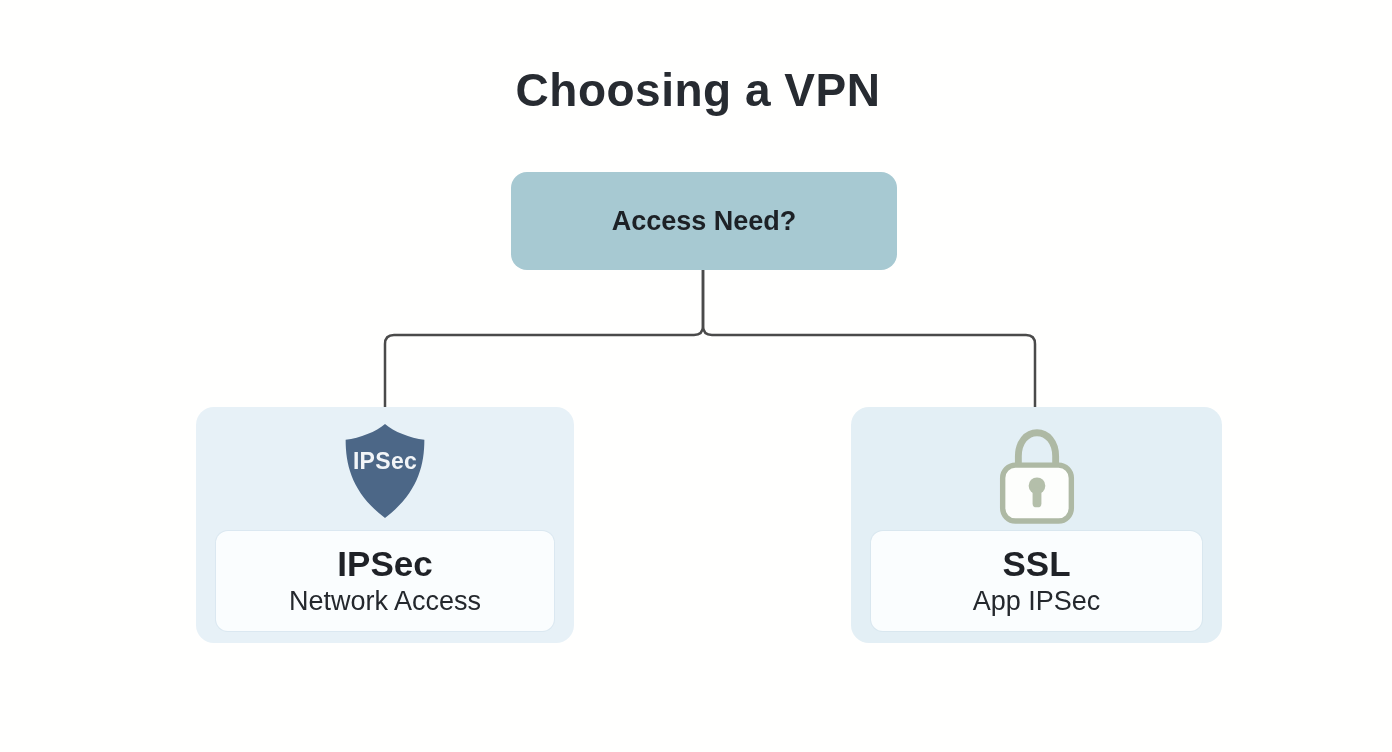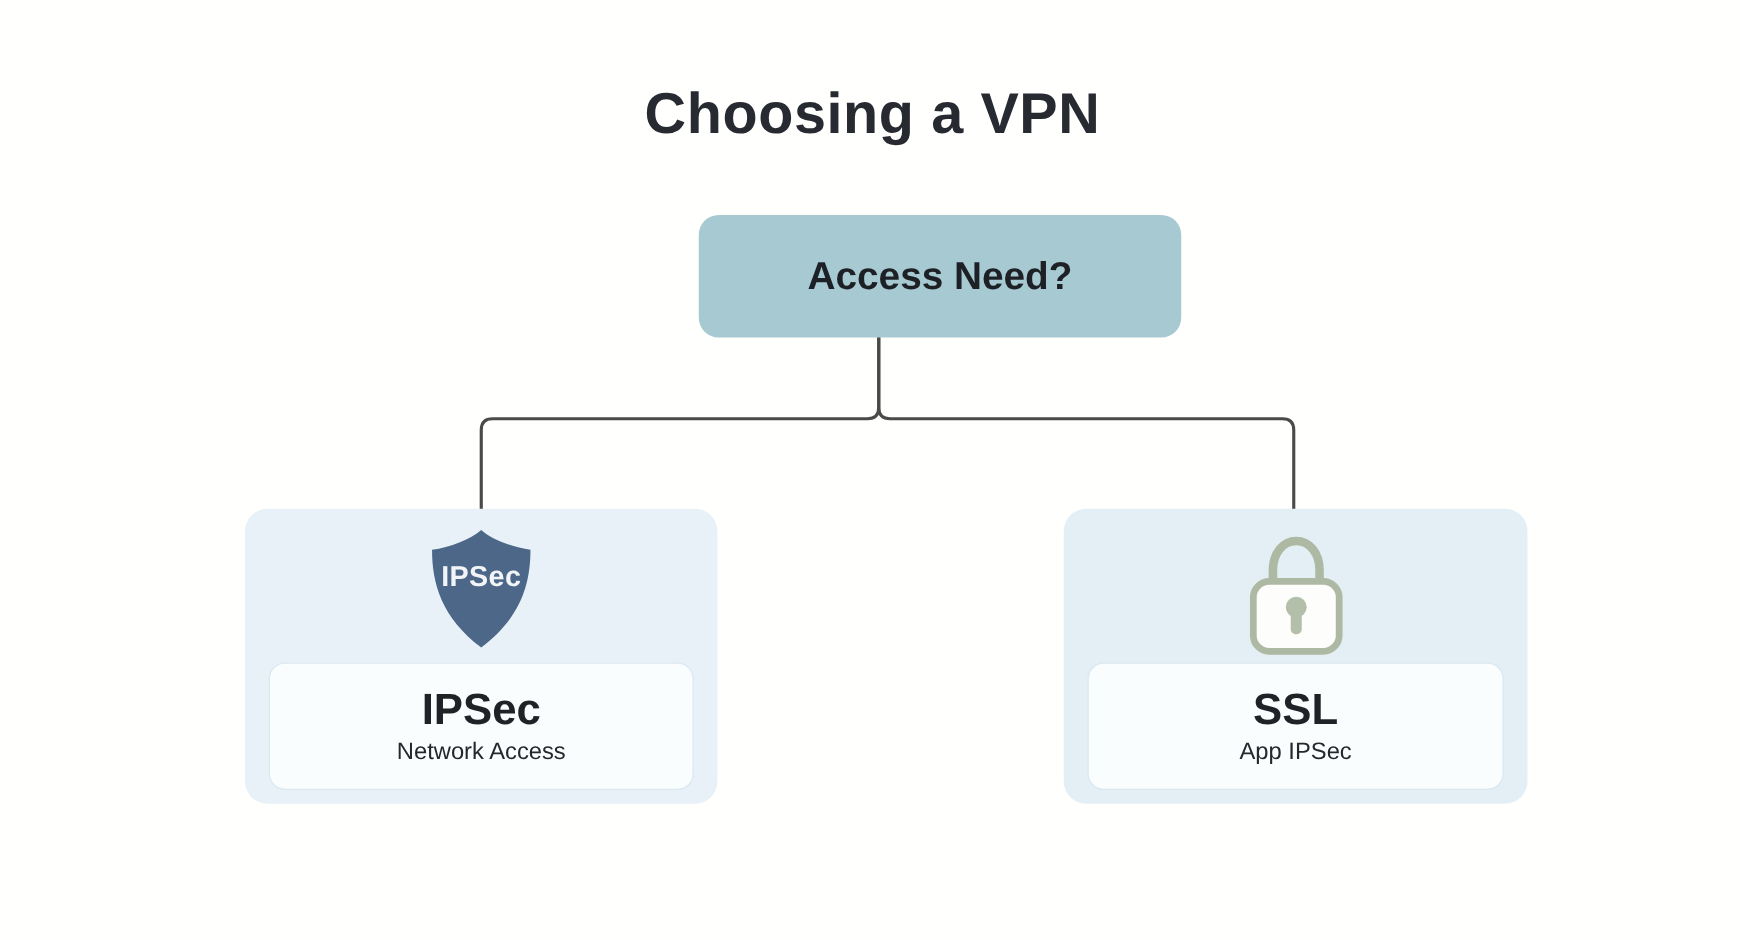--- a/index.html
+++ b/index.html
@@ -40,24 +40,23 @@
     width: 1392px; height: 752px;
     pointer-events: none;
   }
   .decision {
     position: absolute;
     left: 511px; top: 172px;
     width: 386px; height: 98px;
     background: var(--decision-fill);
     border-radius: 16px;
     display: flex; align-items: center; justify-content: center;
-    font-size: 31px;
+    font-size: 27px;
     font-weight: 600;
     color: var(--text-dark);
-    margin-left: 48px;
   }
   .card {
     position: absolute;
     top: 407px;
     height: 236px;
     border-radius: 18px;
     background: var(--card-fill);
   }
   .card-left  { left: 196px; width: 378px; text-align: center; }
   .card-right { left: 851px; width: 371px; background: var(--card-fill-right); }
@@ -90,21 +89,21 @@
     align-items: center; justify-content: center;
     gap: 3px;
   }
   .inner-title {
     font-size: 35px;
     font-weight: 700;
     color: #1f2227;
     line-height: 1.1;
   }
   .inner-sub {
-    font-size: 19px;
+    font-size: 27px;
     font-weight: 500;
     color: #24282d;
     line-height: 1.15;
   }
 </style>
 </head>
 <body>
 
 <div class="stage">
 

